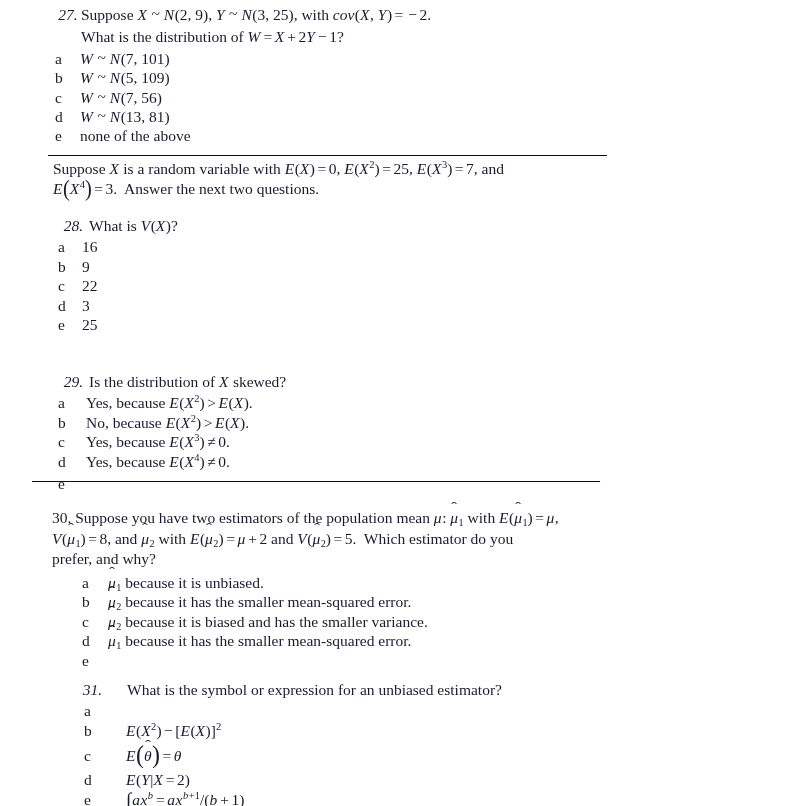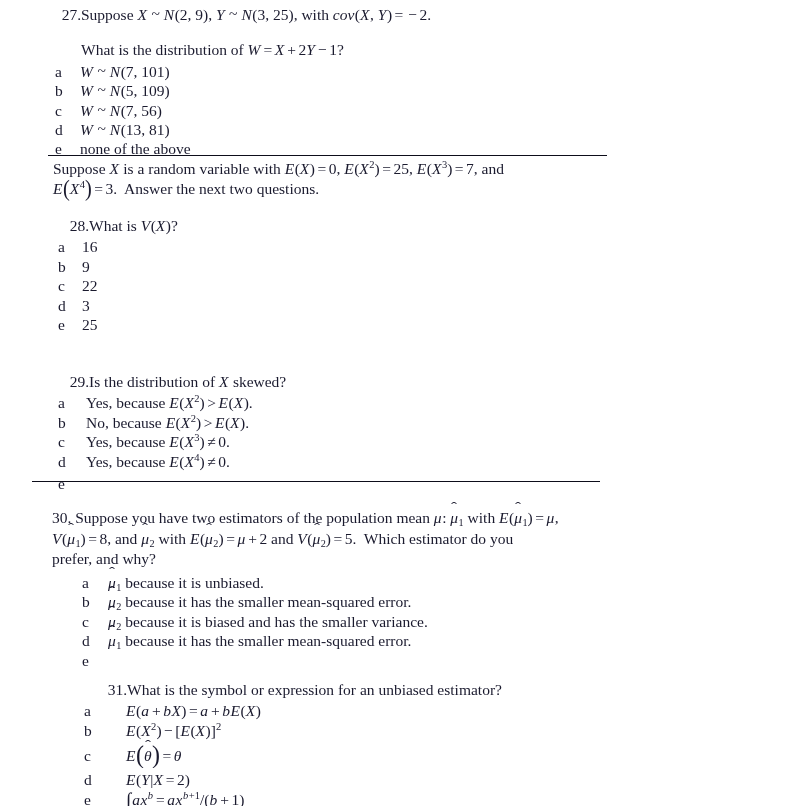--- a/index.html
+++ b/index.html
@@ -32,21 +32,22 @@
     white-space: nowrap;
   }
 
   
   .stem {
     display: flex;
     align-items: baseline;
   }
   .qnum {
     flex: 0 0 auto;
-    text-align: right;
+    text-align: center;
+    font-style: italic;
   }
   .qtext {
     flex: 0 0 auto;
   }
 
   
   .opt {
     display: flex;
     align-items: baseline;
     white-space: nowrap;
@@ -124,21 +125,21 @@
   <div class="qblock" style="left:55px; top:5px;">
 
     <div class="qline stem">
       <span class="qnum" style="width:26px;">27.</span>
       <span class="qtext">Suppose
         <span class="mi">X</span><span class="tilde">~</span><span class="mi">N</span>(<span class="mn">2</span>,&nbsp;<span class="mn">9</span>),
         <span class="mi">Y</span><span class="tilde">~</span><span class="mi">N</span>(<span class="mn">3</span>,&nbsp;<span class="mn">25</span>), with
         <span class="mi">cov</span>(<span class="mi">X</span>,&nbsp;<span class="mi">Y</span>)<span class="op">=</span><span class="op">−</span><span class="mn">2</span>.</span>
     </div>
 
-    <div class="qline stem" style="margin-top:16px;text-align:center;">
+    <div class="qline stem" style="margin-top:3px;text-align:center;">
       <span class="qnum" style="width:26px;"></span>
       <span class="qtext">What is the distribution of
         <span class="mi">W</span><span class="op">=</span><span class="mi">X</span><span class="op">+</span><span class="mn">2</span><span class="mi">Y</span><span class="op">−</span><span class="mn">1</span>?</span>
     </div>
 
     <div class="opt" style="margin-top:2px;">
       <span class="opt-label" style="width:25px;">a</span>
       <span class="opt-body">
         <span class="mi">W</span><span class="tilde">~</span><span class="mi">N</span>(<span class="mn">7</span>,&nbsp;<span class="mn">101</span>)</span>
     </div>
@@ -277,22 +278,20 @@
   </div>
 
   <div class="qblock" style="left:58px; top:680px;">
     <div class="qline stem">
       <span class="qnum" style="width:69px;">31.</span>
       <span class="qtext">What is the symbol or expression for an unbiased estimator?</span>
     </div>
 
     <div class="opt" style="margin-top:2px;">
       <span class="opt-label" style="width:42px; padding-left:26px;">a</span>
-      <span class="opt-body">
-        <span class="mi">E</span>(<span class="mi">a</span><span class="op">+</span><span class="mi">b</span><span class="mi">X</span>)<span class="op">=</span><span class="mi">a</span><span class="op">+</span><span class="mi">b</span><span class="mi">E</span>(<span class="mi">X</span>)</span>
     </div>
     <div class="opt">
       <span class="opt-label" style="width:42px; padding-left:26px;">b</span>
       <span class="opt-body">
         <span class="mi">E</span>(<span class="mi">X</span><sup>2</sup>)<span class="op">−</span>[<span class="mi">E</span>(<span class="mi">X</span>)]<sup>2</sup></span>
     </div>
     <div class="opt" style="margin-top:4px;">
       <span class="opt-label" style="width:42px; padding-left:26px;">c</span>
       <span class="opt-body">
         <span class="mi">E</span><span class="bigparen" style="font-size:1.55em;">(</span><span class="hat-wrap"><span class="hat">̂</span><span class="mi">θ</span></span><span class="bigparen" style="font-size:1.55em;">)</span><span class="op">=</span><span class="mi">θ</span></span>

